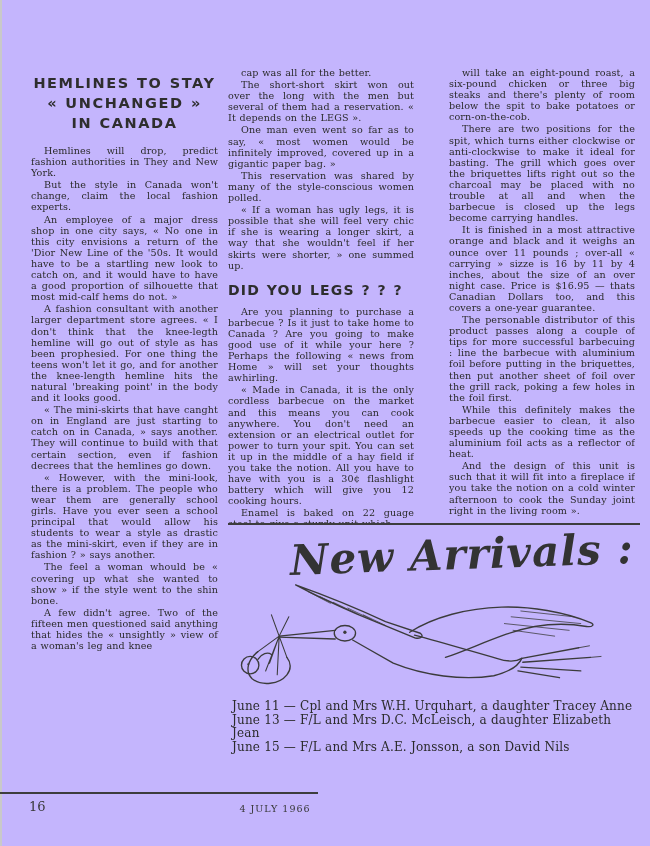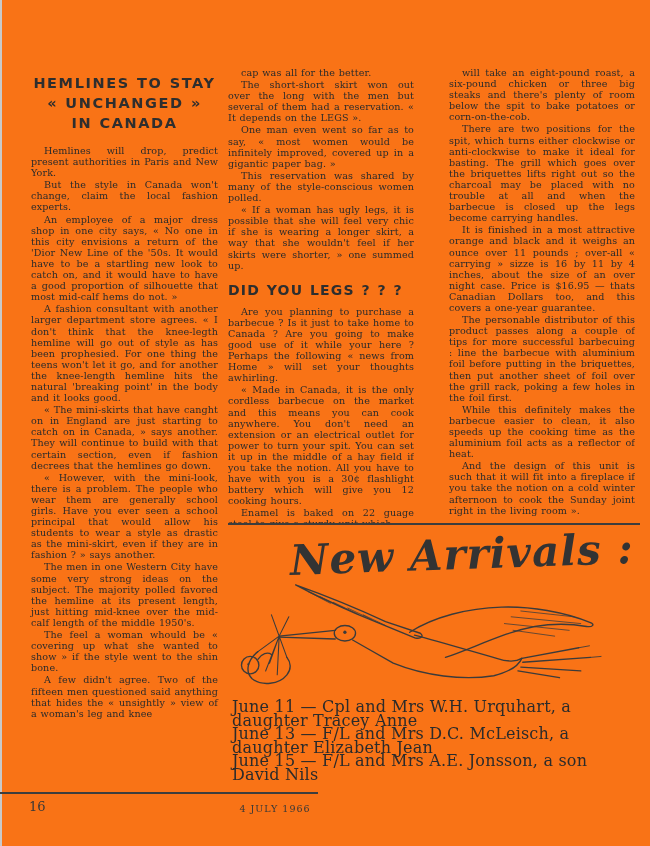--- a/index.html
+++ b/index.html
@@ -1,19 +1,19 @@
 <!DOCTYPE html>
 <html><head>
 <meta charset="utf-8">
 <style>
   html,body { margin:0; padding:0; background:#ffffff; }
   .page {
     position:relative;
     width:650px; height:846px;
-    background:#f97316;
+    background:#c4b5fd;
     overflow:hidden;
     font-family:"DejaVu Serif", serif;
     color:#2b2b2b;
   }
   .edge-line {
     position:absolute; left:0; top:0; width:2px; height:100%;
     background:#c9c9c9;
   }
   .col {
     position:absolute; top:67px;
@@ -61,21 +61,21 @@
     font-size:42px; line-height:48px;
     letter-spacing:1px;
     text-align:right;
     padding-right:6px;
     transform:rotate(-2deg);
     color:#333333;
   }
   .stork { display:block; width:410px; height:116px; margin:2px 0 0 0; }
   .births {
     margin-top:2px; padding-left:8px;
-    font-size:16px; line-height:13.6px;
+    font-size:12px; line-height:13.6px;
     letter-spacing:0.2px;
   }
   .births .birth { margin:0; text-indent:0; }
 
   .rule-footer {
     position:absolute; left:0; top:792px;
     width:318px; height:2px; background:#3d3d3d;
   }
   .page-number {
     position:absolute; left:29px; top:799px;
@@ -94,27 +94,26 @@
 
   <div class="edge-line"></div>
 
   <div class="col" id="col1">
     <h1 class="headline">
       <span>HEMLINES TO STAY</span>
       <span>« UNCHANGED »</span>
       <span>IN CANADA</span>
     </h1>
     <div>
-        <p class="para">Hemlines will drop, predict present authorities in Paris and New York.</p>
+        <p class="para">Hemlines will drop, predict fashion authorities in They and New York.</p>
         <p class="para">But the style in Canada won't change, claim the local fashion experts.</p>
         <p class="para">An employee of a major dress shop in one city says, « No one in this city envisions a return of the 'Dior New Line of the '50s. It would have to be a startling new look to catch on, and it would have to have a good proportion of silhouette that most mid-calf hems do not. »</p>
         <p class="para">A fashion consultant with another larger department store agrees. « I don't think that the knee-legth hemline will go out of style as has been prophesied. For one thing the teens won't let it go, and for another the knee-length hemline hits the natural 'breaking point' in the body and it looks good.</p>
         <p class="para">« The mini-skirts that have canght on in England are just starting to catch on in Canada, » says another. They will continue to build with that certain section, even if fashion decrees that the hemlines go down.</p>
         <p class="para">« However, with the mini-look, there is a problem. The people who wear them are generally school girls. Have you ever seen a school principal that would allow his students to wear a style as drastic as the mini-skirt, even if they are in fashion ? » says another.</p>
-        <p class="para">The men in one Western City have some very strong ideas on the subject. The majority polled favored the hemline at its present length, just hitting mid-knee over the mid-calf length of the middle 1950's.</p>
         <p class="para">The feel a woman whould be « covering up what she wanted to show » if the style went to the shin bone.</p>
         <p class="para">A few didn't agree. Two of the fifteen men questioned said anything that hides the « unsightly » view of a woman's leg and knee</p>
       </div>
   </div>
 
   <div class="col" id="col2">
     <div>
         <p class="para">cap was all for the better.</p>
         <p class="para">The short-short skirt won out over the long with the men but several of them had a reservation. « It depends on the LEGS ».</p>
         <p class="para">One man even went so far as to say, « most women would be infinitely improved, covered up in a gigantic paper bag. »</p>

